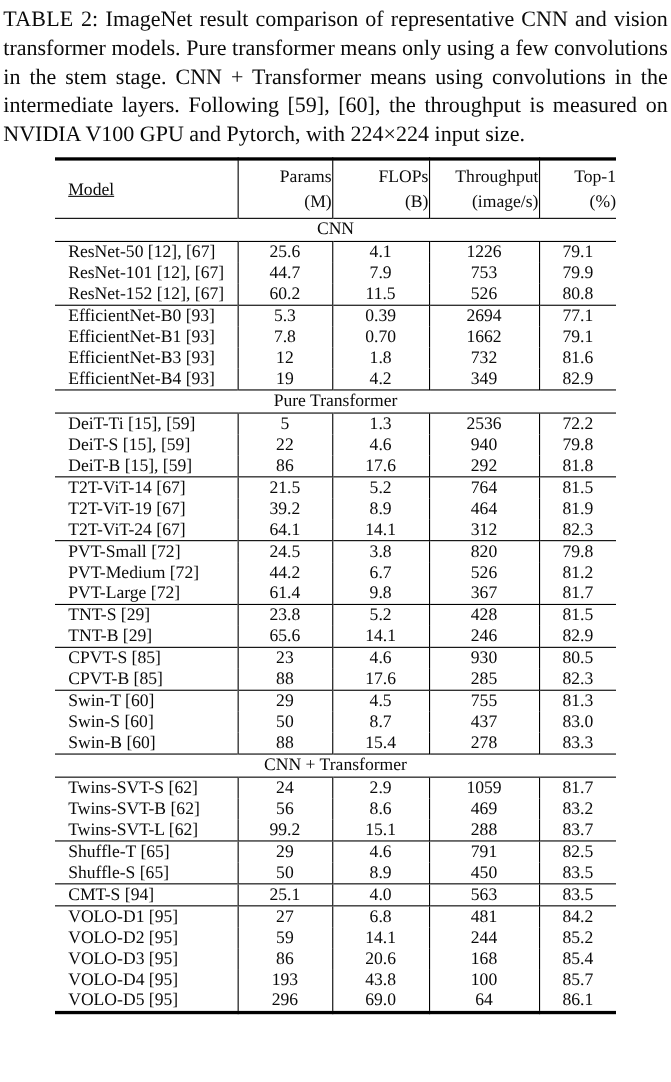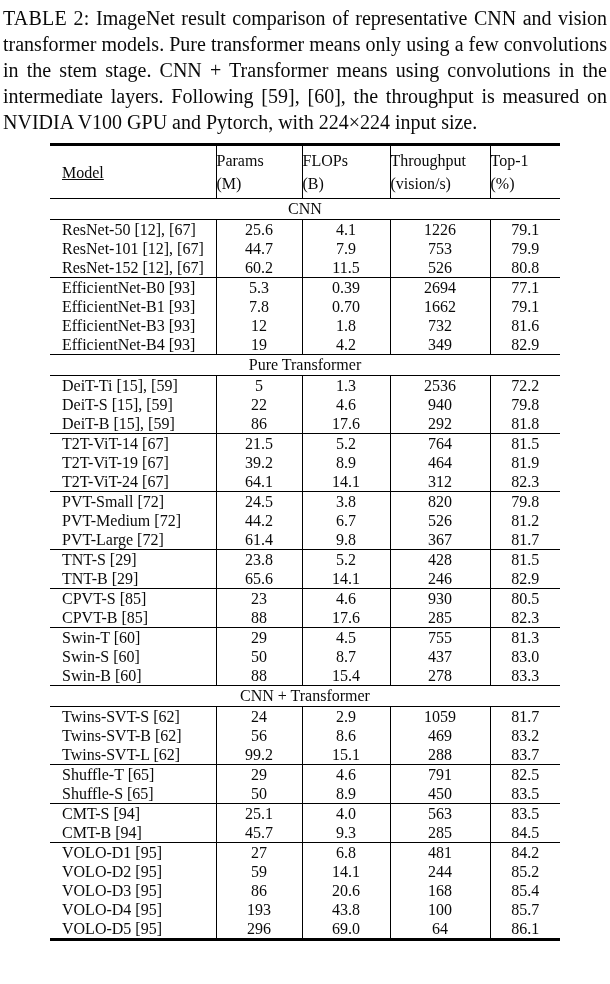--- a/index.html
+++ b/index.html
@@ -38,21 +38,21 @@
   }
   col.c-model     { width: 166px; }
   col.c-params    { width: 86px; }
   col.c-flops     { width: 88px; }
   col.c-through   { width: 100px; }
   col.c-top1      { width: 70px; }
 
   thead tr { border-bottom: 1.5px solid #000; }
   thead th {
     font-weight: normal;
-    text-align: left;
+    text-align: right;
     vertical-align: middle;
     padding: 3px 0;
     line-height: 23px;
   }
   thead th.model-h {
     text-align: left;
     padding-left: 12px;
     text-decoration: underline;
   }
   thead th:nth-child(n+2),
@@ -109,21 +109,21 @@
         <th>
           <div>Params</div>
           <div>(M)</div>
         </th>
         <th>
           <div>FLOPs</div>
           <div>(B)</div>
         </th>
         <th>
           <div>Throughput</div>
-          <div>(vision/s)</div>
+          <div>(image/s)</div>
         </th>
         <th>
           <div>Top-1</div>
           <div>(%)</div>
         </th>
       </tr>
     </thead>
     <tbody id="table-body">
         <tr class="section-row">
           <th colspan="5">CNN</th>
@@ -330,27 +330,20 @@
           <td>450</td>
           <td>83.5</td>
         </tr>
         <tr class="data-row group-start">
           <td>CMT-S [94]</td>
           <td>25.1</td>
           <td>4.0</td>
           <td>563</td>
           <td>83.5</td>
         </tr>
-        <tr class="data-row">
-          <td>CMT-B [94]</td>
-          <td>45.7</td>
-          <td>9.3</td>
-          <td>285</td>
-          <td>84.5</td>
-        </tr>
         <tr class="data-row group-start">
           <td>VOLO-D1 [95]</td>
           <td>27</td>
           <td>6.8</td>
           <td>481</td>
           <td>84.2</td>
         </tr>
         <tr class="data-row">
           <td>VOLO-D2 [95]</td>
           <td>59</td>

